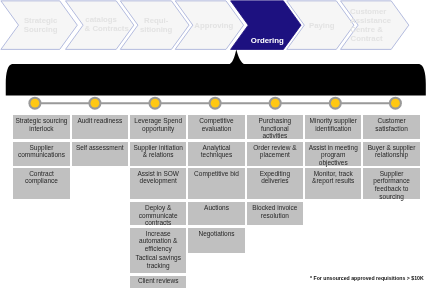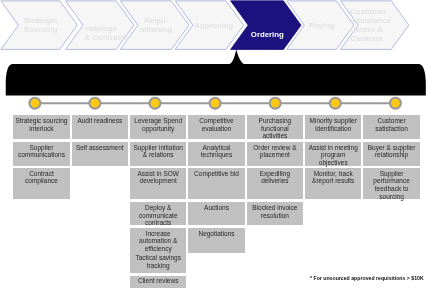--- a/index.html
+++ b/index.html
@@ -58,32 +58,32 @@
       <g>
         <circle cx="395.4" cy="103.2" r="6.5" fill="#999999"></circle>
         <circle cx="395.4" cy="103.2" r="4.4" fill="#ffc812"></circle>
       </g>
     </svg>
   <div id="chevlabels">
       <div class="chevlabel" style="left: 20px; width: 41.2px; top: 16.025px;">
         <div>Strategic</div>
         <div>Sourcing</div>
       </div>
-      <div class="chevlabel" style="left: 84.6px; width: 33.1px; top: 24px;">
+      <div class="chevlabel" style="left: 84.6px; width: 33.1px; top: 15px;">
         <div>catalogs</div>
         <div>&amp; Contracts</div>
       </div>
       <div class="chevlabel" style="left: 139.4px; width: 33.5px; top: 16.025px;">
         <div>Requi-</div>
         <div>sitioning</div>
       </div>
       <div class="chevlabel" style="left: 194.3px; width: 33.2px; top: 20.575px;">
         <div>Approving</div>
       </div>
-      <div class="chevlabel active" style="left: 249.7px; width: 35.2px; top: 30px;">
+      <div class="chevlabel active" style="left: 249.7px; width: 35.2px; top: 36px;">
         <div>Ordering</div>
       </div>
       <div class="chevlabel" style="left: 305.8px; width: 32px; top: 20.575px;">
         <div>Paying</div>
       </div>
       <div class="chevlabel" style="left: 350px; width: 33.1px; top: 6.925px;">
         <div>Customer</div>
         <div>Assistance</div>
         <div>Centre &amp;</div>
         <div>Contract</div>

